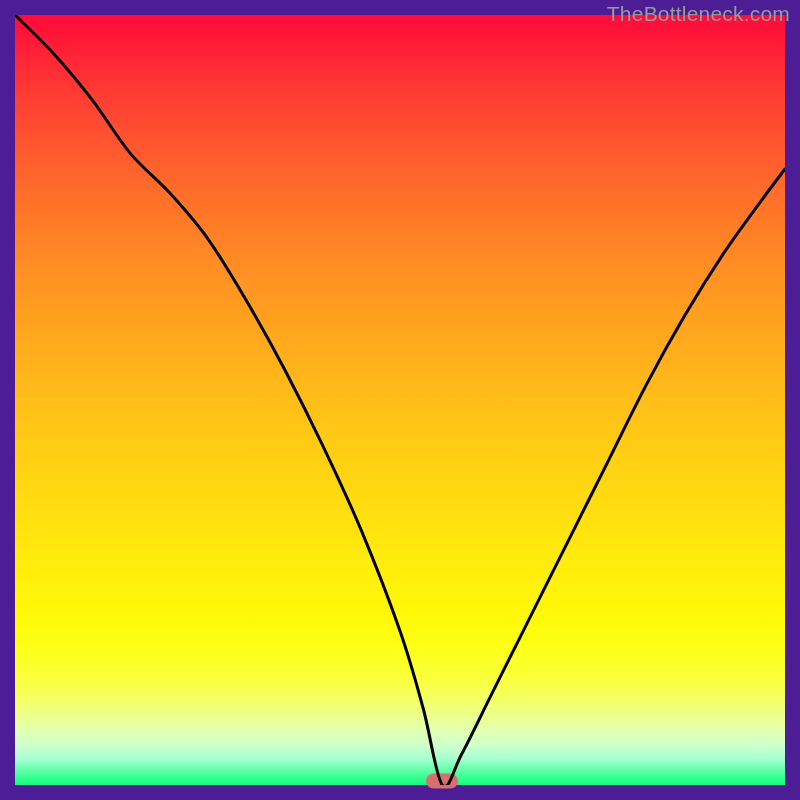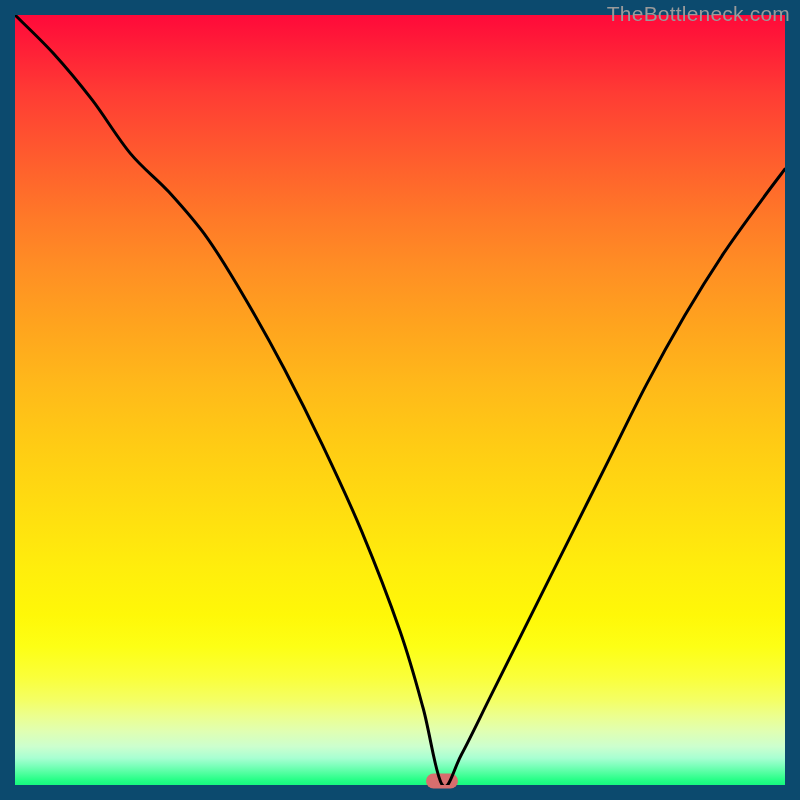--- a/index.html
+++ b/index.html
@@ -7,21 +7,21 @@
     padding: 0;
     width: 800px;
     height: 800px;
     background: #000;
     overflow: hidden;
   }
   .chart-container {
     position: relative;
     width: 800px;
     height: 800px;
-    background: #0c4a6e;
+    background: #4c1d95;
   }
   .plot-area {
     position: absolute;
     left: 15px;
     top: 15px;
     width: 770px;
     height: 770px;
     background: linear-gradient(to bottom,
       #ff0a3a 0%,
       #ff1838 3%,

